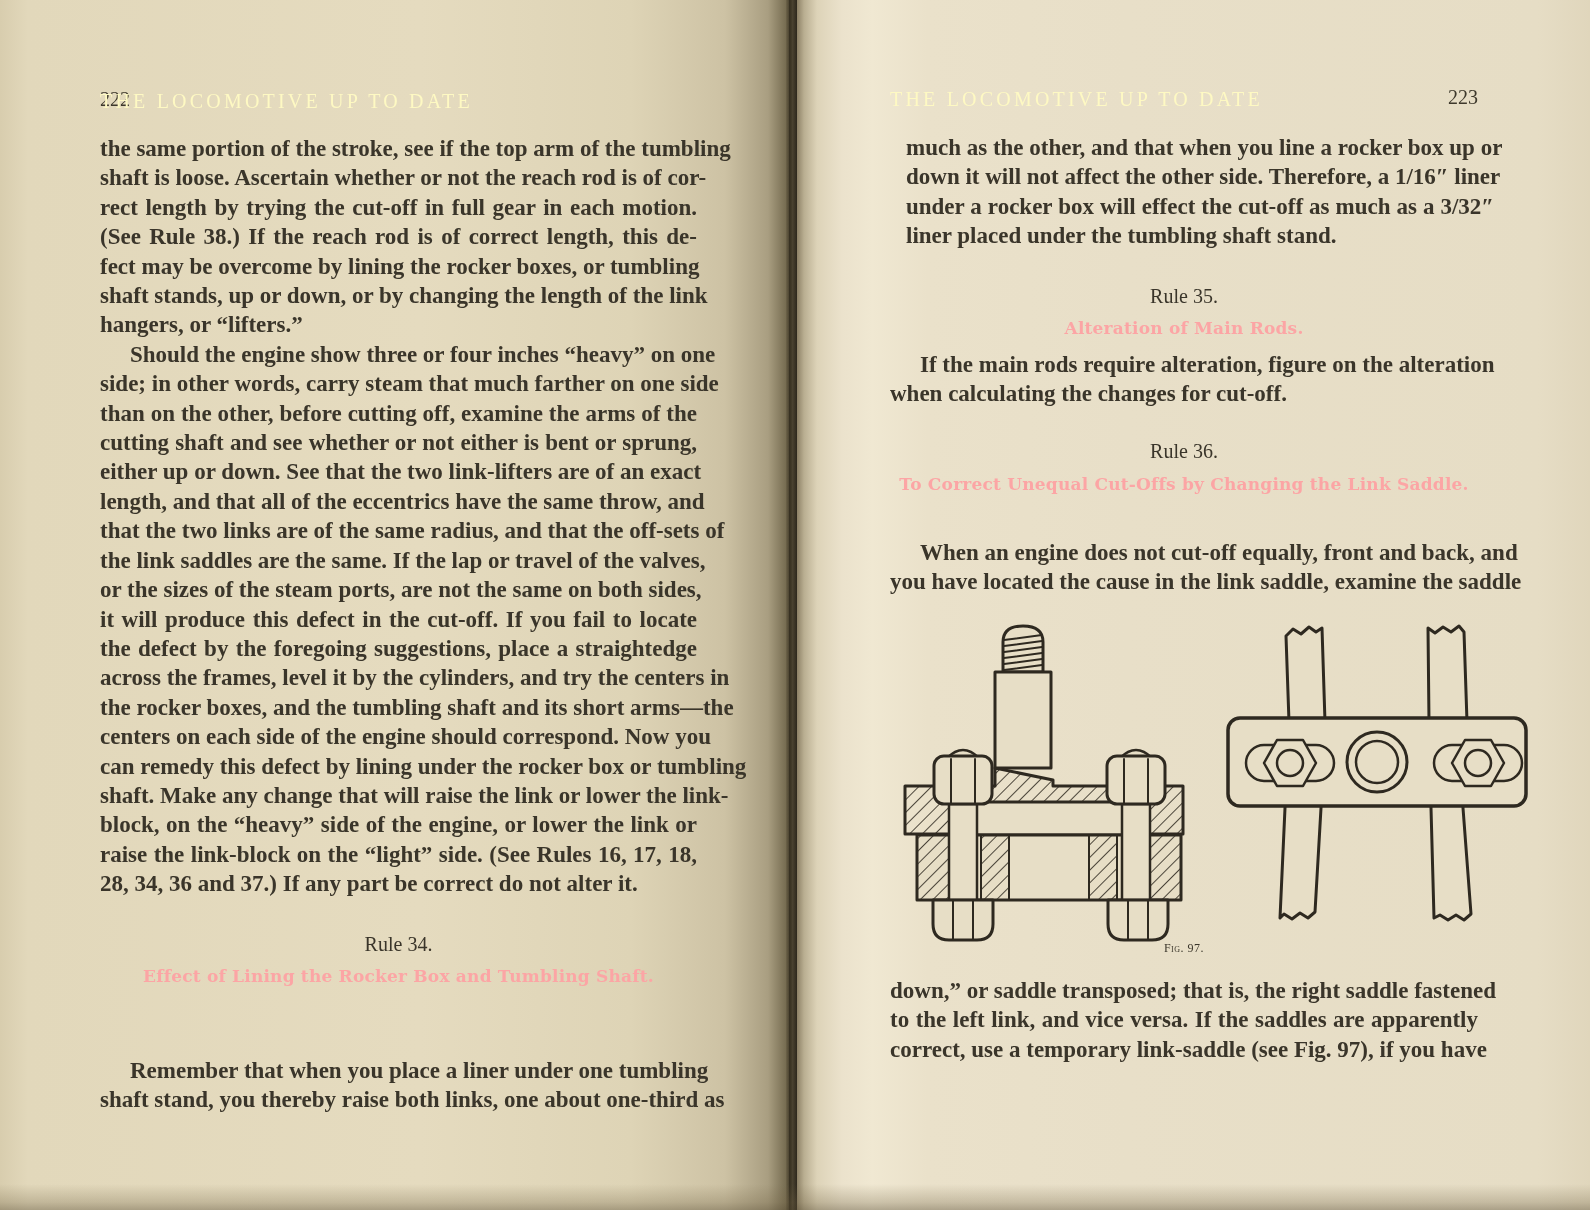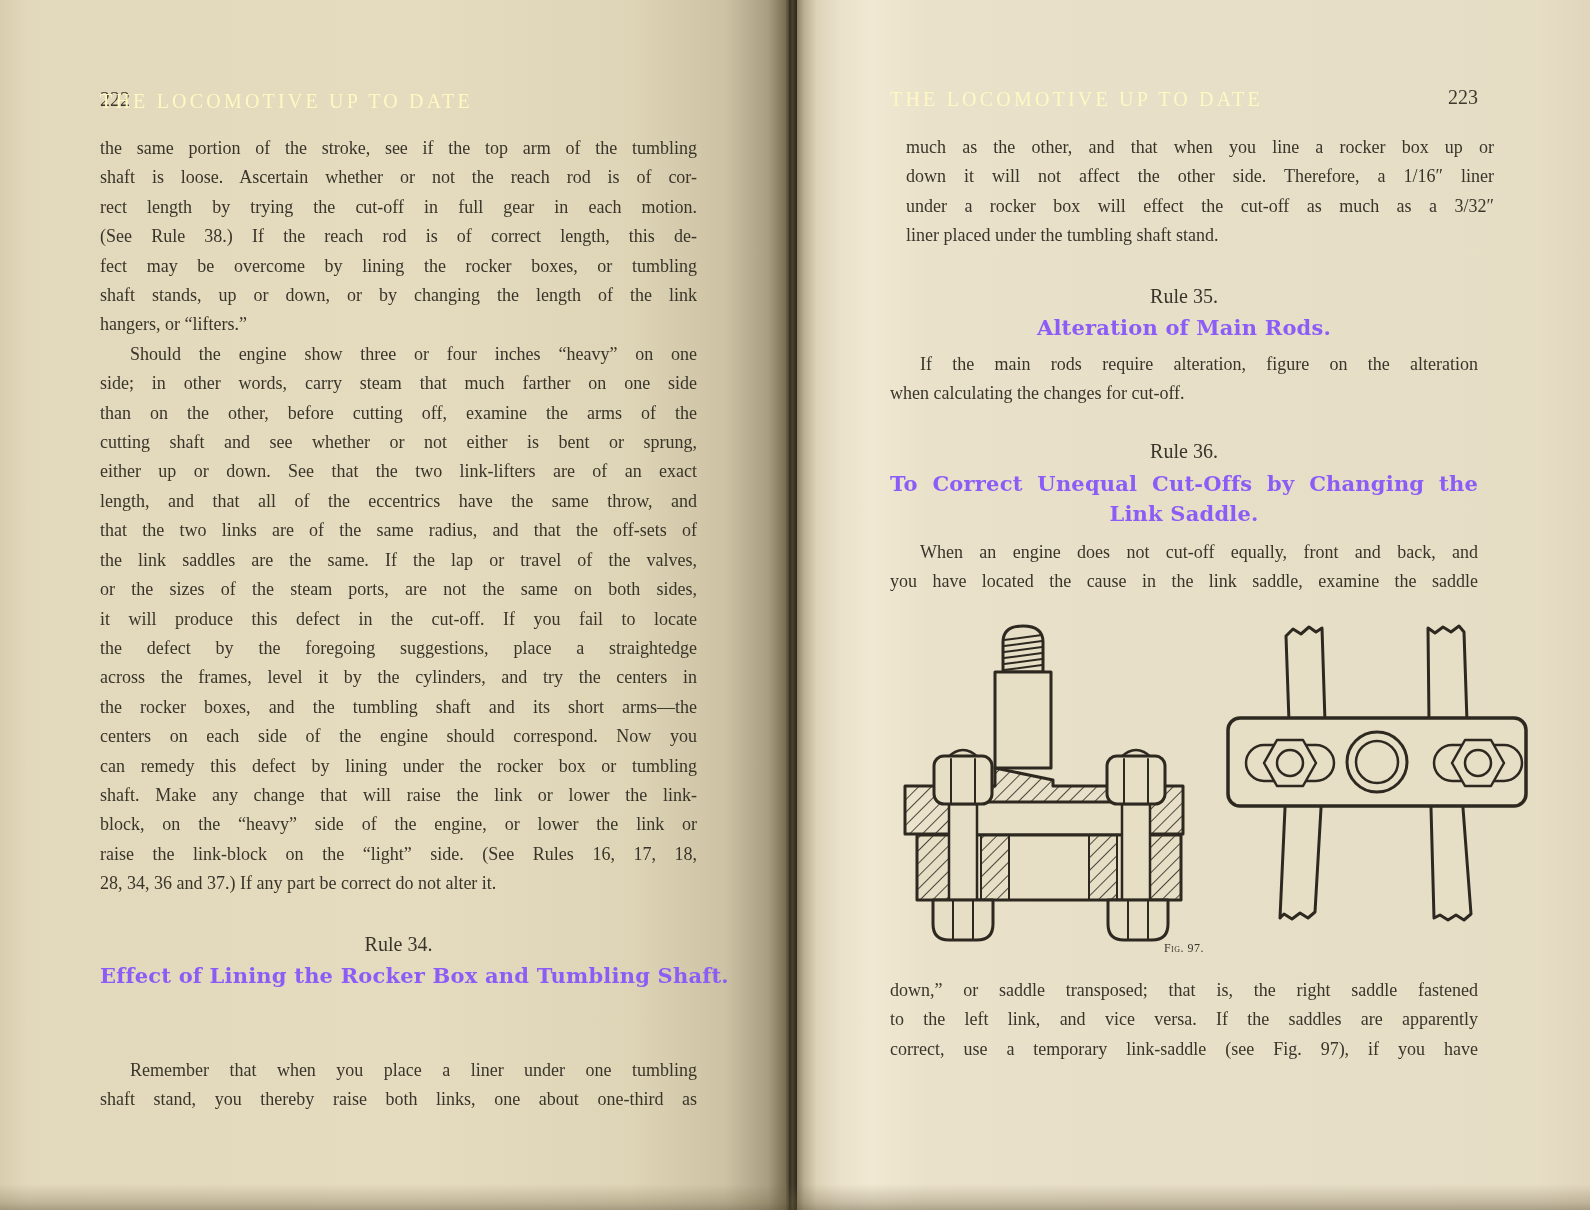--- a/index.html
+++ b/index.html
@@ -16,29 +16,29 @@
     background:linear-gradient(180deg,rgba(110,96,66,0),rgba(110,96,66,.28) 70%,rgba(88,76,51,.42));}
 
   .abs{position:absolute;}
   .header{height:24px;}
   .running{position:absolute;left:0;right:0;text-align:left;
     font-size:20px;letter-spacing:3.2px;color:#fef9c3;}
   .pagenum{position:absolute;top:-2px;font-size:20px;color:#3e392c;}
   .pagenum.pn-left{left:0;}
   .pagenum.pn-right{right:0;}
 
-  .bodytext{font-size:18px;line-height:29.4px;}
+  .bodytext{font-size:23px;line-height:29.4px;font-weight:bold;}
   .para{margin:0;}
   .line{white-space:nowrap;text-align:justify;text-align-last:justify;}
   .line-end{text-align-last:left;}
   .line-indent{padding-left:30px;}
 
   .rule-no{text-align:center;font-size:20px;color:#3a352a;}
-  .rule-title{font-family:"DejaVu Serif",serif;font-weight:bold;font-size:21px;
-    line-height:30px;color:#8b5cf6;text-align:justify;text-align-last:center;letter-spacing:.2px;}
+  .rule-title{font-family:"DejaVu Serif",serif;font-weight:bold;font-size:17px;
+    line-height:30px;color:#fca5a5;text-align:justify;text-align-last:center;letter-spacing:.2px;}
   .nowrap{white-space:nowrap;}
 
   .figure{line-height:0;}
   .caption{text-align:center;font-size:12px;color:#3a352a;}
   .caption .sc{font-variant:small-caps;letter-spacing:.5px;}
 </style>
 </head>
 <body>
 
 <div class="spread">

